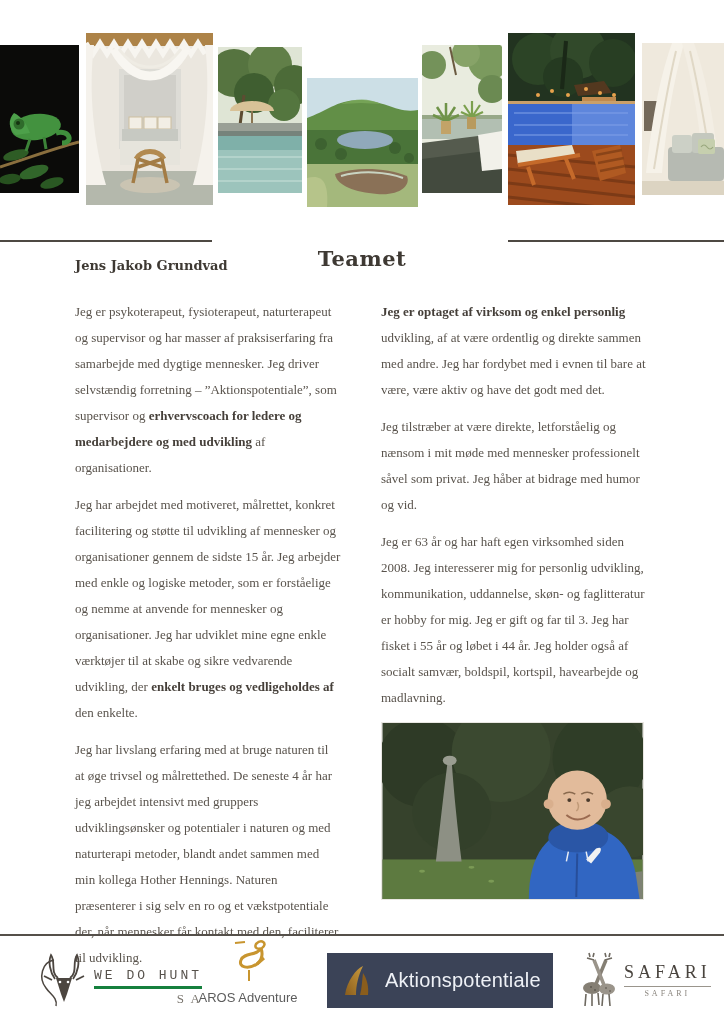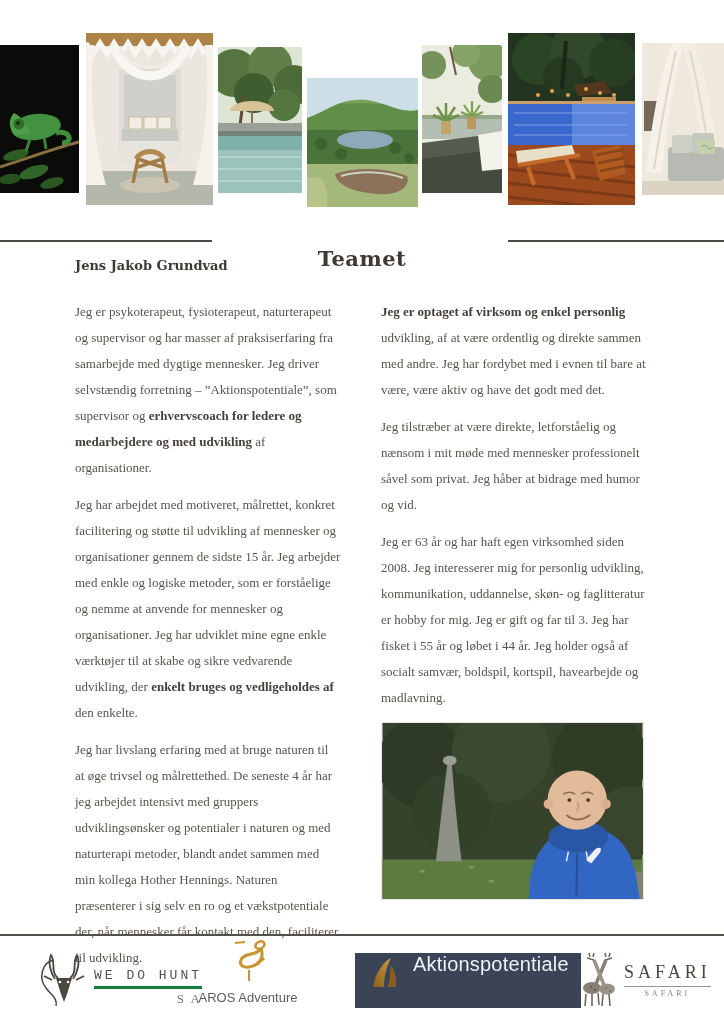--- a/index.html
+++ b/index.html
@@ -47,21 +47,21 @@
   .logo-wdh{left:36px;top:948px;}
   .wdh-text{margin-left:2px;padding-top:20px;}
   .wdh-title{font-family:Liberation Mono, monospace;font-size:13px;letter-spacing:3px;
              color:#56514b;border-bottom:3px solid #15803d;padding-bottom:3px;white-space:nowrap;}
   .wdh-sub{font-size:13px;letter-spacing:2px;color:#7a756e;text-align:right;padding-top:2px;}
   .logo-aros{left:196px;top:936px;width:104px;display:block;text-align:center;}
   .aros-glyph{display:block;margin:0 auto;}
   .aros-label{font-family:"Liberation Sans",sans-serif;font-size:13px;color:#5c5c5c;
               margin-top:4px;white-space:nowrap;}
   .logo-ap{left:327px;top:953px;width:226px;height:55px;background:#3b4357;
-           align-items:flex-start;margin-left:28px;}
+           align-items:center;}
   .ap-glyph{margin-left:14px;}
   .ap-label{font-family:"Liberation Sans",sans-serif;font-size:20px;color:#eef1f6;
             margin-left:10px;letter-spacing:.2px;white-space:nowrap;}
   .logo-lamai{left:576px;top:948px;}
   .lamai-text{margin-left:2px;padding-top:14px;}
   .lamai-title{font-family:"Liberation Serif",serif;font-size:18px;letter-spacing:4px;
                color:#49443e;border-bottom:1px solid #9a958c;padding-bottom:3px;white-space:nowrap;}
   .lamai-sub{font-size:8px;letter-spacing:3px;color:#8a857e;text-align:center;padding-top:2px;}
 </style>
 </head>

